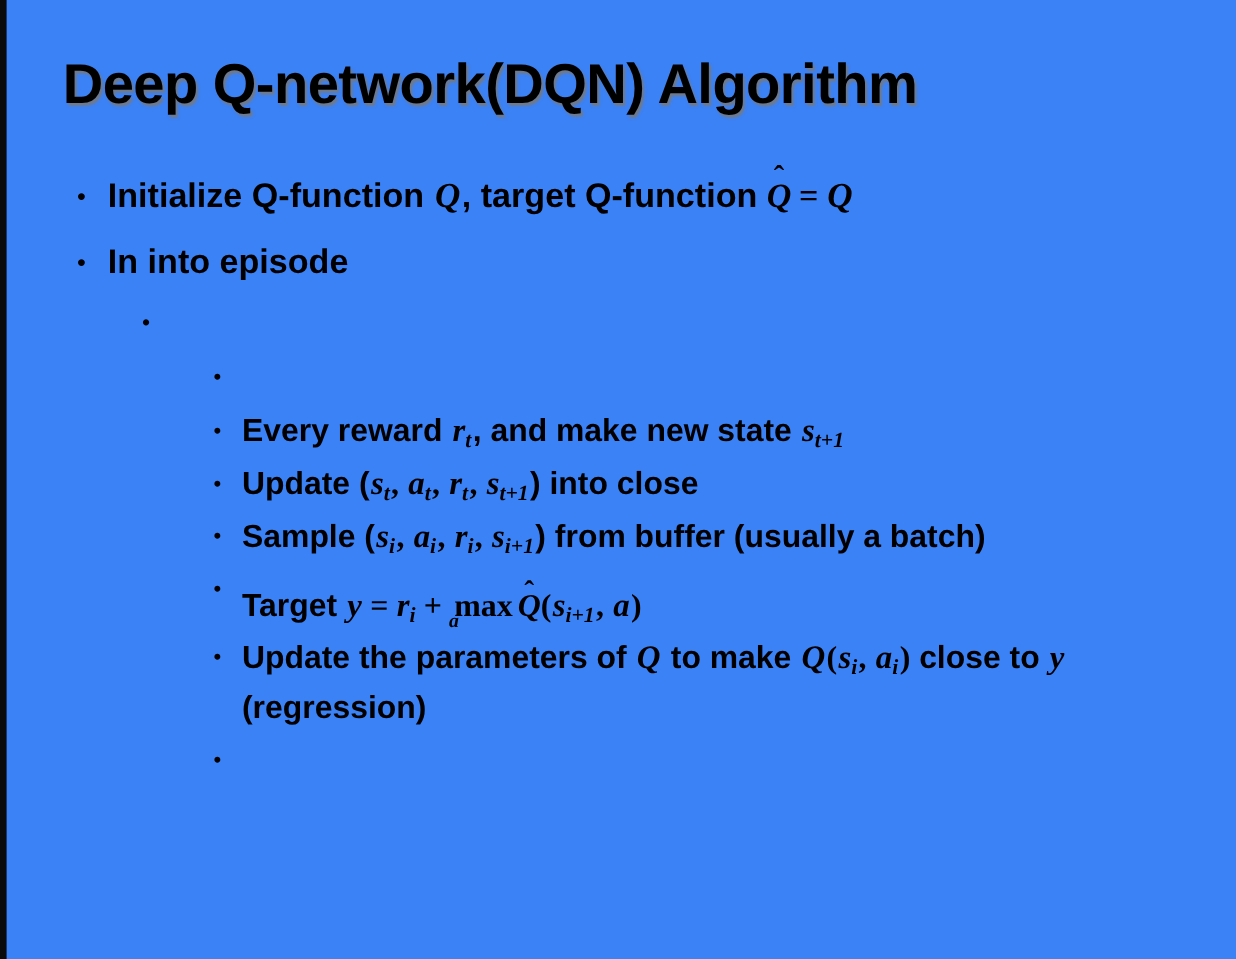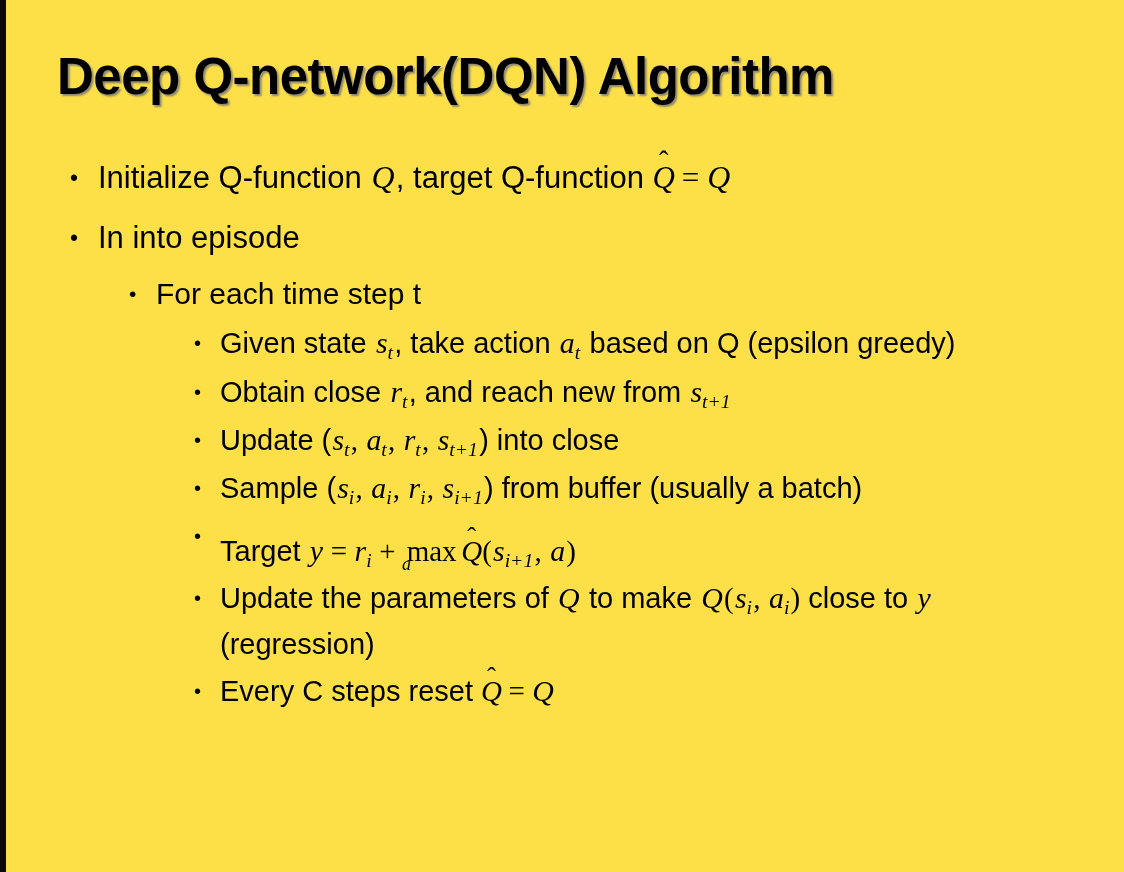--- a/index.html
+++ b/index.html
@@ -13,21 +13,21 @@
     height: 872px;
     font-family: "Liberation Sans", sans-serif;
     color: #000000;
     overflow: hidden;
   }
 
   #slide {
     position: relative;
     width: 1124px;
     height: 872px;
-    background: #fde047;
+    background: #3b82f6;
     box-sizing: border-box;
   }
 
   
   #edge-bar {
     position: absolute;
     left: 0;
     top: 0;
     width: 6px;
     height: 872px;
@@ -63,20 +63,21 @@
     color: #000;
   }
   .li > .bullet {
     position: absolute;
     top: 0;
     line-height: inherit;
     font-family: "Liberation Sans", sans-serif;
   }
   .li > .txt {
     display: block;
+    font-weight: bold;
   }
 
   
   .lvl1 {
     font-size: 31px;
     line-height: 60px;
     padding-left: 98px;
     min-height: 60px;
   }
   .lvl1 > .bullet { left: 70px; font-size: 23px; }
@@ -183,31 +184,29 @@
       <span class="txt"><span>Initialize Q-function </span><span class="m">Q</span><span>, target Q-function </span><span class="qhat"><span class="hat">̂</span><span>Q</span></span><span class="op">=</span><span class="m">Q</span></span>
     </div>
 
     <div class="li lvl1">
       <span class="bullet">•</span>
       <span class="txt">In into episode</span>
     </div>
 
     <div class="li lvl2">
       <span class="bullet">•</span>
-      <span class="txt">For each time step t</span>
     </div>
 
     <div class="li lvl3 tall">
       <span class="bullet">•</span>
-      <span class="txt"><span>Given state </span><span class="m"><span>s</span><sub class="ms">t</sub></span><span>, take action </span><span class="m"><span>a</span><sub class="ms">t</sub></span><span> based on Q (epsilon greedy)</span></span>
-    </div>
-
-    <div class="li lvl3">
-      <span class="bullet">•</span>
-      <span class="txt"><span>Obtain close </span><span class="m"><span>r</span><sub class="ms">t</sub></span><span>, and reach new from </span><span class="m"><span>s</span><sub class="ms mu">t+1</sub></span></span>
+    </div>
+
+    <div class="li lvl3">
+      <span class="bullet">•</span>
+      <span class="txt"><span>Every reward </span><span class="m"><span>r</span><sub class="ms">t</sub></span><span>, and make new state </span><span class="m"><span>s</span><sub class="ms mu">t+1</sub></span></span>
     </div>
 
     <div class="li lvl3">
       <span class="bullet">•</span>
       <span class="txt"><span>Update (</span><span class="m"><span>s</span><sub class="ms">t</sub></span><span class="mu">, </span><span class="m"><span>a</span><sub class="ms">t</sub></span><span class="mu">, </span><span class="m"><span>r</span><sub class="ms">t</sub></span><span class="mu">, </span><span class="m"><span>s</span><sub class="ms mu">t+1</sub></span><span>) into close</span></span>
     </div>
 
     <div class="li lvl3">
       <span class="bullet">•</span>
       <span class="txt"><span>Sample (</span><span class="m"><span>s</span><sub class="ms">i</sub></span><span class="mu">, </span><span class="m"><span>a</span><sub class="ms">i</sub></span><span class="mu">, </span><span class="m"><span>r</span><sub class="ms">i</sub></span><span class="mu">, </span><span class="m"><span>s</span><sub class="ms mu">i+1</sub></span><span>) from buffer (usually a batch)</span></span>
@@ -218,17 +217,16 @@
       <span class="txt"><span>Target </span><span class="m">y</span><span class="op">=</span><span class="m"><span>r</span><sub class="ms">i</sub></span><span class="op">+</span><span class="maxop"><span>max</span><span class="lim">a</span></span><span class="qhat"><span class="hat">̂</span><span>Q</span></span><span class="mu">(</span><span class="m"><span>s</span><sub class="ms mu">i+1</sub></span><span class="mu">, </span><span class="m">a</span><span class="mu">)</span></span>
     </div>
 
     <div class="li lvl3 tall">
       <span class="bullet">•</span>
       <span class="txt"><span>Update the parameters of </span><span class="m">Q</span><span> to make </span><span class="m">Q</span><span class="mu">(</span><span class="m"><span>s</span><sub class="ms">i</sub></span><span class="mu">, </span><span class="m"><span>a</span><sub class="ms">i</sub></span><span class="mu">)</span><span> close to </span><span class="m">y</span><span> (regression)</span></span>
     </div>
 
     <div class="li lvl3">
       <span class="bullet">•</span>
-      <span class="txt"><span>Every C steps reset </span><span class="qhat"><span class="hat">̂</span><span>Q</span></span><span class="op">=</span><span class="m">Q</span></span>
     </div>
 
   </div>
 </div>
 
 </body></html>

